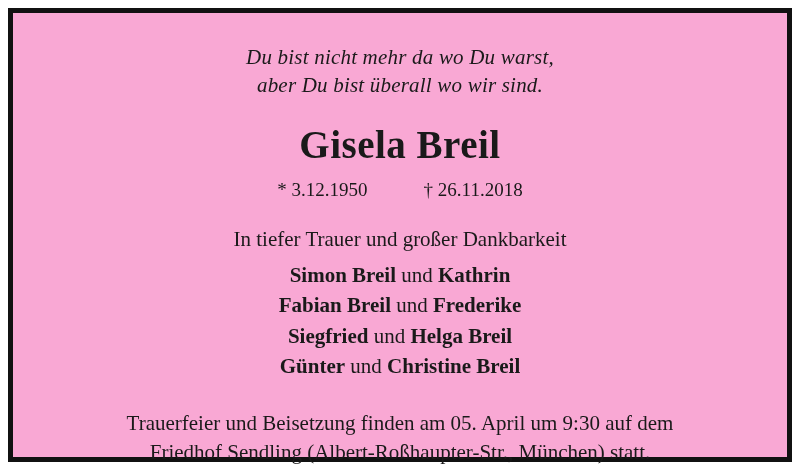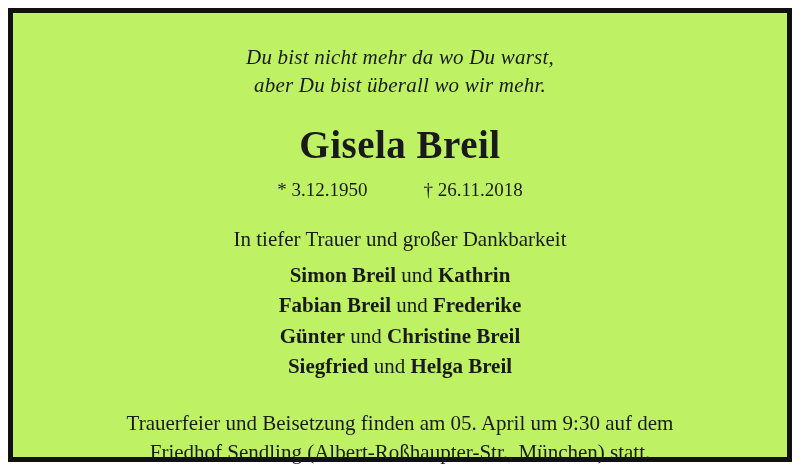--- a/index.html
+++ b/index.html
@@ -15,21 +15,21 @@
     overflow: hidden;
   }
   .obituary {
     position: absolute;
     left: 8px;
     top: 8px;
     width: 784px;
     height: 454px;
     box-sizing: border-box;
     border: 5px solid #111111;
-    background: #bef264;
+    background: #f9a8d4;
     display: flex;
     flex-direction: column;
     align-items: center;
     justify-content: flex-start;
     padding: 30px 40px 18px 40px;
   }
   .verse {
     font-style: italic;
     font-size: 21px;
     line-height: 1.35;
@@ -84,44 +84,44 @@
     white-space: nowrap;
   }
 </style>
 </head>
 <body>
 
 <div class="obituary">
 
   <div class="verse">
     <div>Du bist nicht mehr da wo Du warst,</div>
-    <div>aber Du bist überall wo wir mehr.</div>
+    <div>aber Du bist überall wo wir sind.</div>
   </div>
 
   <div class="name">Gisela Breil</div>
 
   <div class="dates">
     <span class="date-item">* 3.12.1950</span>
     <span class="date-item">† 26.11.2018</span>
   </div>
 
   <div class="mourning-intro">In tiefer Trauer und großer Dankbarkeit</div>
 
   <div class="family">
     <div class="row">
       <b>Simon Breil</b><span> und </span><b>Kathrin</b>
     </div>
     <div class="row">
       <b>Fabian Breil</b><span> und </span><b>Frederike</b>
     </div>
     <div class="row">
-      <b>Günter</b><span> und </span><b>Christine Breil</b>
+      <b>Siegfried</b><span> und </span><b>Helga Breil</b>
     </div>
     <div class="row">
-      <b>Siegfried</b><span> und </span><b>Helga Breil</b>
+      <b>Günter</b><span> und </span><b>Christine Breil</b>
     </div>
   </div>
 
   <div class="footer">
     <div>Trauerfeier und Beisetzung finden am 05. April um 9:30 auf dem</div>
     <div>Friedhof Sendling (Albert-Roßhaupter-Str., München) statt.</div>
   </div>
 
 </div>
 

